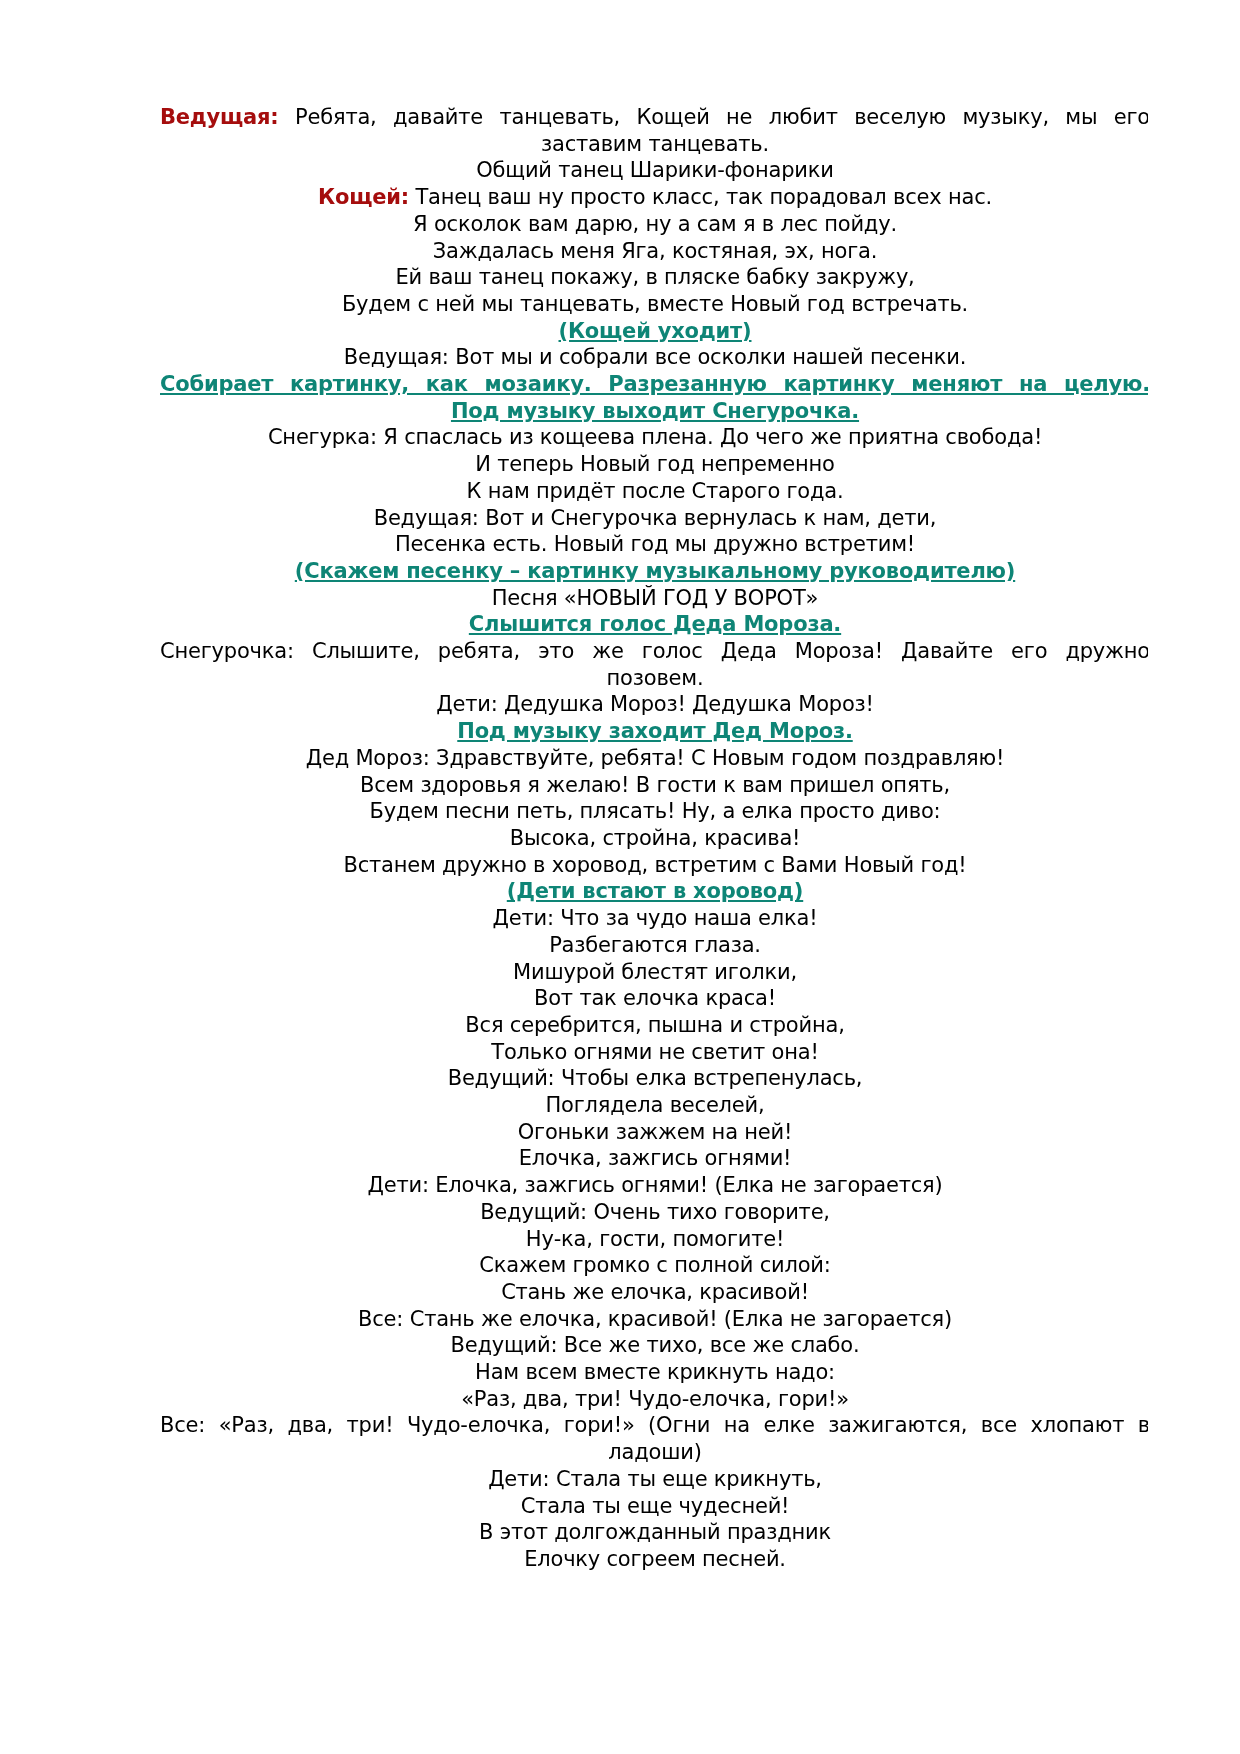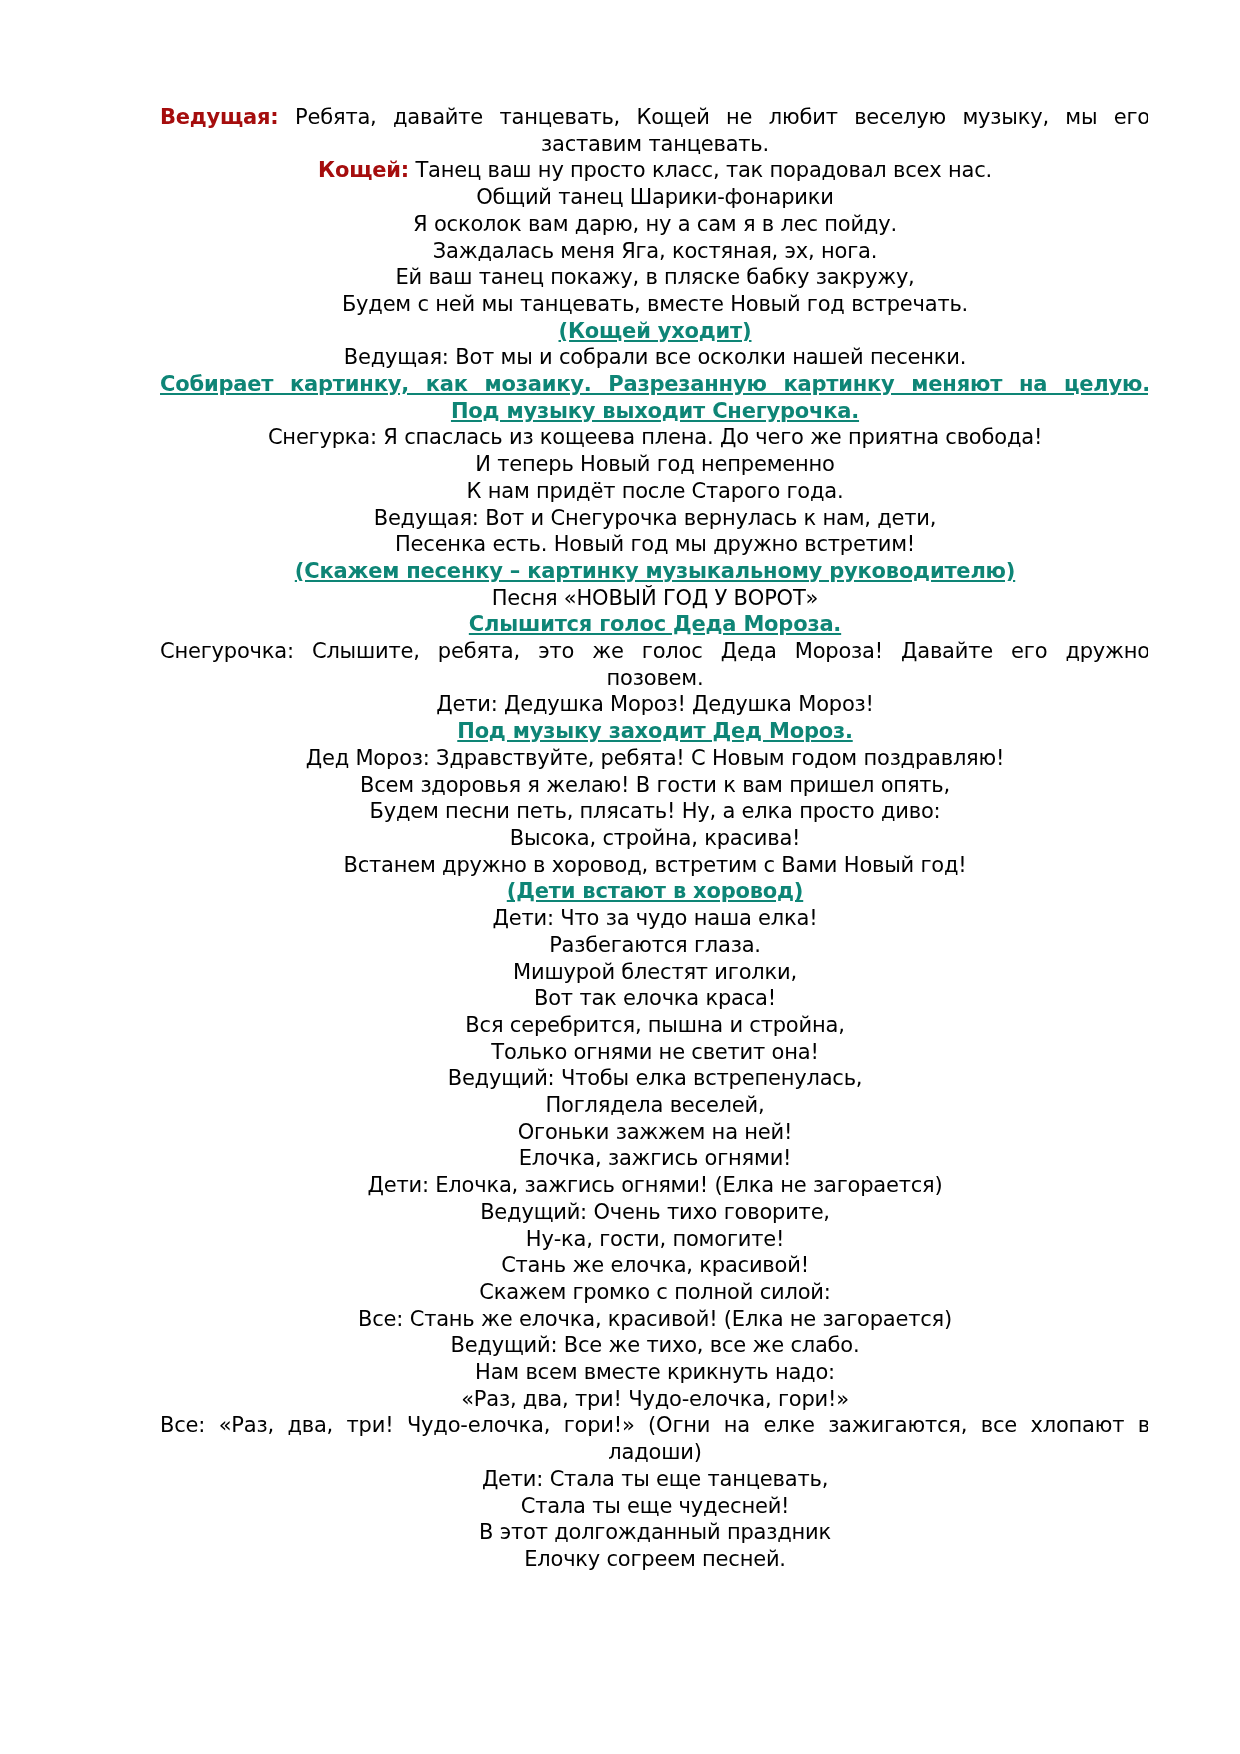--- a/index.html
+++ b/index.html
@@ -46,22 +46,22 @@
     text-decoration: underline;
   }
 </style>
 </head>
 <body>
 
 <div class="page" style="background: rgb(255, 255, 255);">
   <div class="script-text">
       <div class="line justify"><span class="seg-red">Ведущая:</span><span class="seg-plain"> Ребята, давайте танцевать, Кощей не любит веселую музыку, мы его</span></div>
       <div class="line"><span class="seg-plain">заставим танцевать.</span></div>
+      <div class="line"><span class="seg-plain">Общий танец Шарики-фонарики</span></div>
       <div class="line"><span class="seg-red">Кощей:</span><span class="seg-plain"> Танец ваш ну просто класс, так порадовал всех нас.</span></div>
-      <div class="line"><span class="seg-plain">Общий танец Шарики-фонарики</span></div>
       <div class="line"><span class="seg-plain">Я осколок вам дарю, ну а сам я в лес пойду.</span></div>
       <div class="line"><span class="seg-plain">Заждалась меня Яга, костяная, эх, нога.</span></div>
       <div class="line"><span class="seg-plain">Ей ваш танец покажу, в пляске бабку закружу,</span></div>
       <div class="line"><span class="seg-plain">Будем с ней мы танцевать, вместе Новый год встречать.</span></div>
       <div class="line"><span class="seg-teal">(Кощей уходит)</span></div>
       <div class="line"><span class="seg-plain">Ведущая: Вот мы и собрали все осколки нашей песенки.</span></div>
       <div class="line justify"><span class="seg-teal">Собирает картинку, как мозаику. Разрезанную картинку меняют на целую.</span></div>
       <div class="line"><span class="seg-teal">Под музыку выходит Снегурочка.</span></div>
       <div class="line"><span class="seg-plain">Снегурка: Я спаслась из кощеева плена. До чего же приятна свобода!</span></div>
       <div class="line"><span class="seg-plain">И теперь Новый год непременно</span></div>
@@ -87,26 +87,26 @@
       <div class="line"><span class="seg-plain">Вот так елочка краса!</span></div>
       <div class="line"><span class="seg-plain">Вся серебрится, пышна и стройна,</span></div>
       <div class="line"><span class="seg-plain">Только огнями не светит она!</span></div>
       <div class="line"><span class="seg-plain">Ведущий: Чтобы елка встрепенулась,</span></div>
       <div class="line"><span class="seg-plain">Поглядела веселей,</span></div>
       <div class="line"><span class="seg-plain">Огоньки зажжем на ней!</span></div>
       <div class="line"><span class="seg-plain">Елочка, зажгись огнями!</span></div>
       <div class="line"><span class="seg-plain">Дети: Елочка, зажгись огнями! (Елка не загорается)</span></div>
       <div class="line"><span class="seg-plain">Ведущий: Очень тихо говорите,</span></div>
       <div class="line"><span class="seg-plain">Ну-ка, гости, помогите!</span></div>
+      <div class="line"><span class="seg-plain">Скажем громко с полной силой:</span></div>
       <div class="line"><span class="seg-plain">Стань же елочка, красивой!</span></div>
-      <div class="line"><span class="seg-plain">Скажем громко с полной силой:</span></div>
       <div class="line"><span class="seg-plain">Все: Стань же елочка, красивой! (Елка не загорается)</span></div>
       <div class="line"><span class="seg-plain">Ведущий: Все же тихо, все же слабо.</span></div>
       <div class="line"><span class="seg-plain">Нам всем вместе крикнуть надо:</span></div>
       <div class="line"><span class="seg-plain">«Раз, два, три! Чудо-елочка, гори!»</span></div>
       <div class="line justify"><span class="seg-plain">Все: «Раз, два, три! Чудо-елочка, гори!» (Огни на елке зажигаются, все хлопают в</span></div>
       <div class="line"><span class="seg-plain">ладоши)</span></div>
-      <div class="line"><span class="seg-plain">Дети: Стала ты еще танцевать,</span></div>
+      <div class="line"><span class="seg-plain">Дети: Стала ты еще крикнуть,</span></div>
       <div class="line"><span class="seg-plain">Стала ты еще чудесней!</span></div>
       <div class="line"><span class="seg-plain">В этот долгожданный праздник</span></div>
       <div class="line"><span class="seg-plain">Елочку согреем песней.</span></div>
     </div>
 </div>
 
 </body></html>

